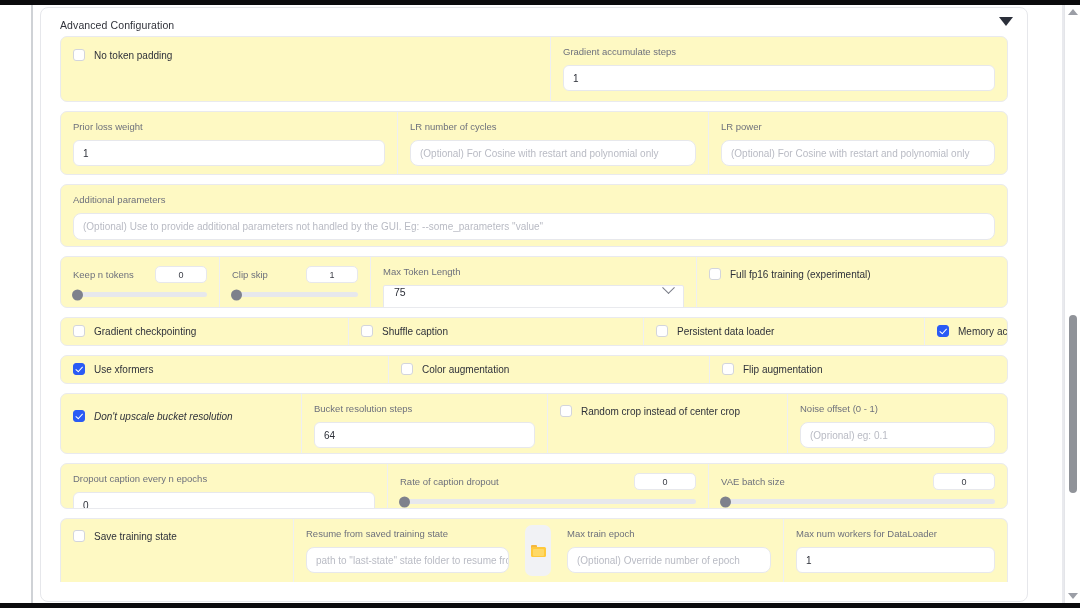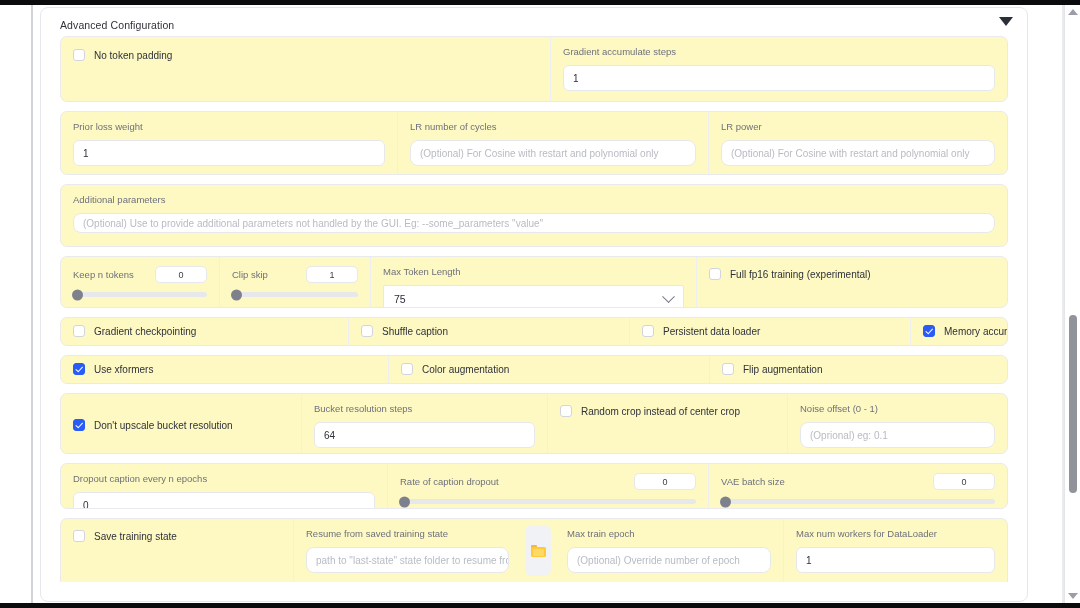--- a/index.html
+++ b/index.html
@@ -88,29 +88,29 @@
     border-radius:6px;
     background:#ffffff;
     display:flex; align-items:center;
     padding:0 9px;
     font-size:10px;
     color:#2c2f38;
     white-space:nowrap;
     overflow:hidden;
   }
   .input.ph { color:#b9bbc4;border-radius:8px; }
-  .input.tall { height:20px; }
+  .input.tall { height:27px; }
 
   
   .select {
     height:28px;
     border:1px solid #e7e8ec;
     border-radius:2px;
     background:#ffffff;
-    display:flex; align-items:center; justify-content:space-between;
+    display:flex; justify-content:space-between;
     padding:0 10px;
     font-size:10.5px;
     color:#2c2f38;
   }
   .chev {
     width:9px; height:9px;
     border-right:1.4px solid #7a7d88;
     border-bottom:1.4px solid #7a7d88;
     transform:rotate(45deg) translate(-2px,-2px);
   }
@@ -333,21 +333,21 @@
             <span class="cb"></span>
             <span class="cb-label">Gradient checkpointing</span>
           </div>
         </div>
         <div class="cell" style="flex:0 0 240px;padding-top:7px;">
           <div class="cb-row">
             <span class="cb"></span>
             <span class="cb-label">Shuffle caption</span>
           </div>
         </div>
-        <div class="cell" style="flex:0 0 240px;padding-top:7px;">
+        <div class="cell" style="flex:0 0 240px;padding-top:7px;margin-left:14px;">
           <div class="cb-row">
             <span class="cb"></span>
             <span class="cb-label">Persistent data loader</span>
           </div>
         </div>
         <div class="cell" style="padding-top:7px;">
           <div class="cb-row">
             <span class="cb checked"></span>
             <span class="cb-label">Memory accumulate attention</span>
           </div>
@@ -370,21 +370,21 @@
         <div class="cell" style="padding-top:7px;">
           <div class="cb-row">
             <span class="cb"></span>
             <span class="cb-label">Flip augmentation</span>
           </div>
         </div>
       </div>
 
       <div class="group" style="height:61px;">
         <div class="cell" style="flex:0 0 240px;">
-          <div class="cb-row" style="margin-top:16px;">
+          <div class="cb-row" style="margin-top:7px;font-style:italic;">
             <span class="cb checked"></span>
             <span class="cb-label">Don't upscale bucket resolution</span>
           </div>
         </div>
         <div class="cell" style="flex:0 0 246px;">
           <div class="field-label">Bucket resolution steps</div>
           <div class="input">64</div>
         </div>
         <div class="cell" style="flex:0 0 240px;">
           <div class="cb-row" style="margin-top:2px;">

